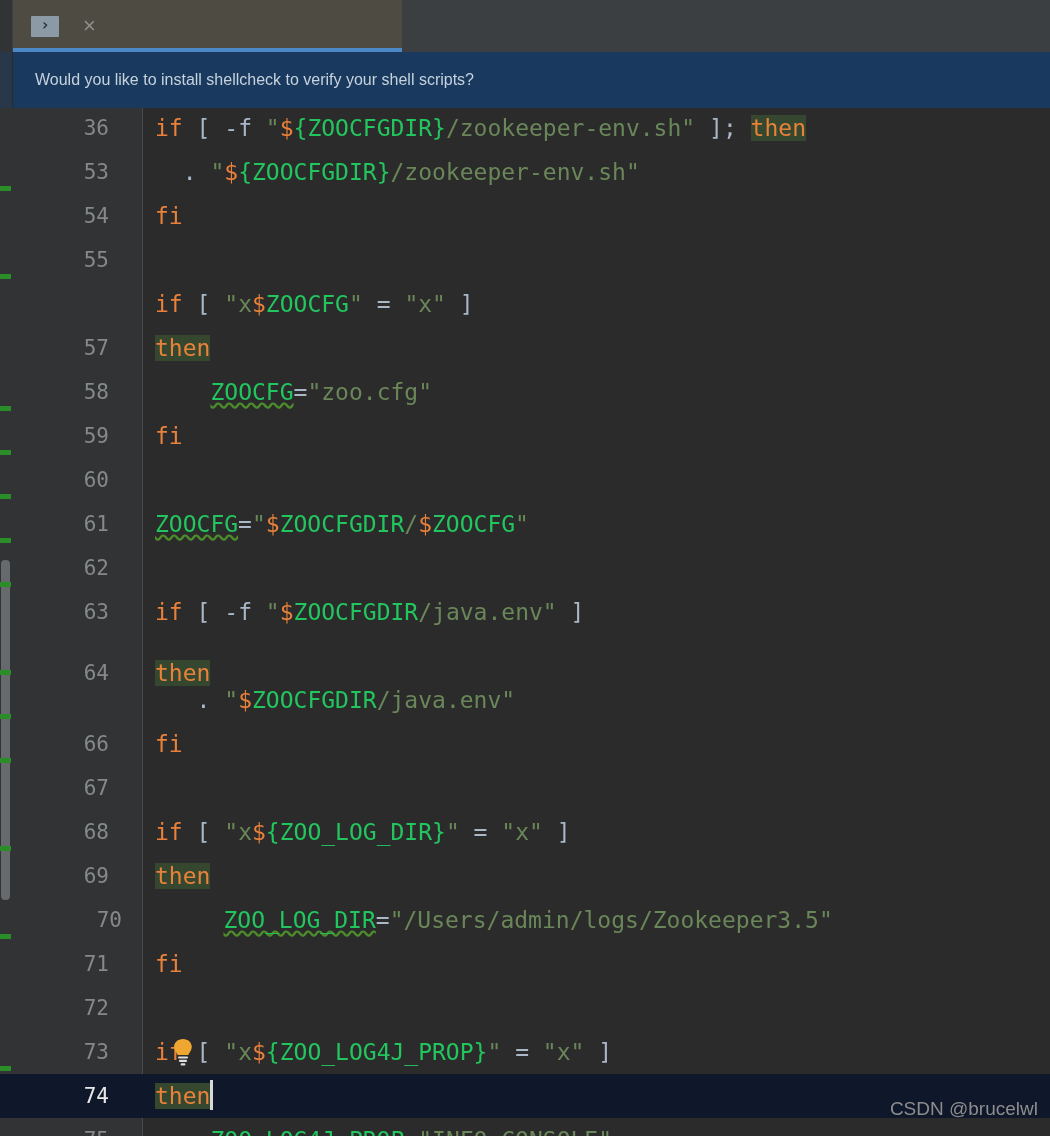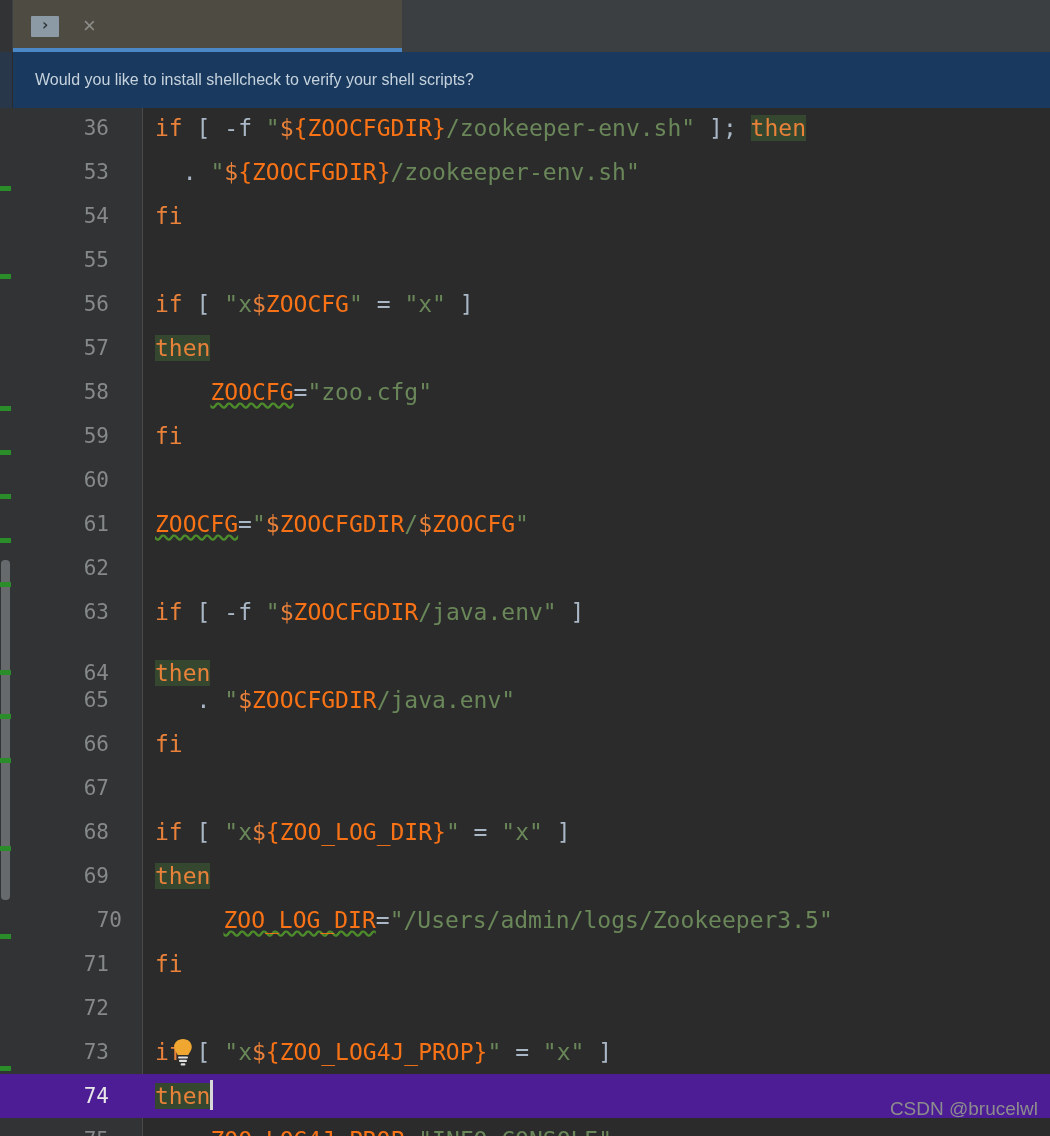--- a/index.html
+++ b/index.html
@@ -84,39 +84,39 @@
   .gutter{
     position:absolute;left:11px;top:0;width:131px;height:1028px;
     background:#313335;
   }
   .gutter-sep{
     position:absolute;left:142px;top:0;width:1px;height:1028px;
     background:#4a4a4a;
   }
 
   .row{position:absolute;left:0;width:1050px;height:44px;}
-  .row.current{background:#4c1d95;}
+  .row.current{background:#0f172a;}
   .row.current .lnum{color:#e8e8e8;}
   .lnum{
     position:absolute;left:11px;width:120px;height:44px;
     text-align:right;box-sizing:border-box;padding-right:22px;
     color:#868989;font-size:21px;line-height:44px;
     font-family:"DejaVu Sans Mono", monospace;
   }
   .src{
     position:absolute;left:155px;height:44px;line-height:44px;
     font-size:23px;white-space:pre;
     font-family:"DejaVu Sans Mono", monospace;
     color:#a9b7c6;
   }
 
   
   .kw{color:#e8813a;}
   .str{color:#6a8759;}
-  .var{color:#f97316;}
+  .var{color:#22c55e;}
   .dollar{color:#e8813a;}
   .plain{color:#a9b7c6;}
   .kwbg{background:#35482f;}
   .squig{
     text-decoration:underline wavy #4c8c2b;
     text-decoration-skip-ink:none;
   }
 
   .bulb{
     position:absolute;left:172px;top:8px;width:22px;height:28px;
@@ -186,21 +186,20 @@
         </div>
         <div class="row" style="top: 86px;">
           <div class="lnum">54</div>
           <div class="src"><span class="kw">fi</span></div>
         </div>
         <div class="row" style="top: 130px;">
           <div class="lnum">55</div>
           <div class="src"></div>
         </div>
         <div class="row" style="top: 174px;">
-          <div class="lnum">56</div>
           <div class="src"><span class="kw">if</span><span class="plain"> </span><span class="plain">[</span><span class="plain"> </span><span class="str">"</span><span class="str">x</span><span class="dollar">$</span><span class="var">ZOOCFG</span><span class="str">"</span><span class="plain"> </span><span class="plain">=</span><span class="plain"> </span><span class="str">"</span><span class="str">x</span><span class="str">"</span><span class="plain"> </span><span class="plain">]</span></div>
         </div>
         <div class="row" style="top: 218px;">
           <div class="lnum">57</div>
           <div class="src"><span class="kw kwbg">then</span></div>
         </div>
         <div class="row" style="top: 262px;">
           <div class="lnum">58</div>
           <div class="src"><span class="plain"> </span><span class="plain"> </span><span class="plain"> </span><span class="plain"> </span><span class="var squig">ZOOCFG</span><span class="plain">=</span><span class="str">"</span><span class="str">zoo.cfg</span><span class="str">"</span></div>
         </div>
@@ -222,21 +221,20 @@
         </div>
         <div class="row" style="top: 482px;">
           <div class="lnum">63</div>
           <div class="src"><span class="kw">if</span><span class="plain"> </span><span class="plain">[</span><span class="plain"> </span><span class="plain">-</span><span class="plain">f</span><span class="plain"> </span><span class="str">"</span><span class="dollar">$</span><span class="var">ZOOCFGDIR</span><span class="str">/java.env</span><span class="str">"</span><span class="plain"> </span><span class="plain">]</span></div>
         </div>
         <div class="row" style="top: 543px;">
           <div class="lnum">64</div>
           <div class="src"><span class="kw kwbg">then</span></div>
         </div>
         <div class="row" style="top: 570px;">
-          <div class="lnum">65</div>
           <div class="src"><span class="plain"> </span><span class="plain"> </span><span class="plain"> </span><span class="plain">.</span><span class="plain"> </span><span class="str">"</span><span class="dollar">$</span><span class="var">ZOOCFGDIR</span><span class="str">/java.env</span><span class="str">"</span></div>
         </div>
         <div class="row" style="top: 614px;">
           <div class="lnum">66</div>
           <div class="src"><span class="kw">fi</span></div>
         </div>
         <div class="row" style="top: 658px;">
           <div class="lnum">67</div>
           <div class="src"></div>
         </div>

